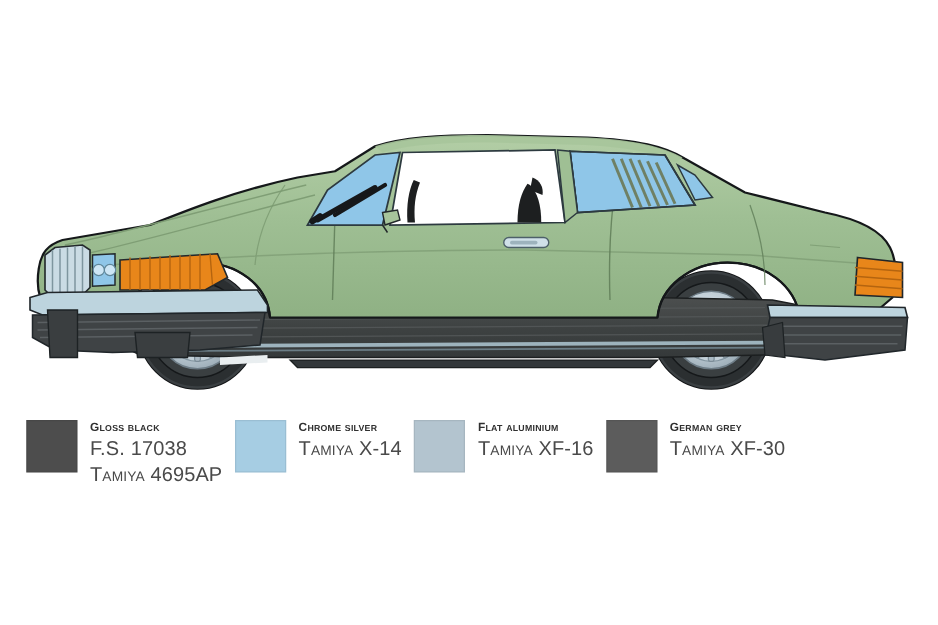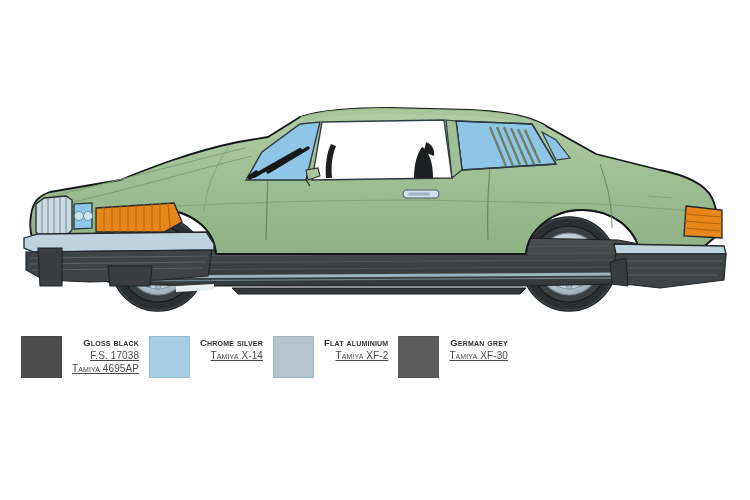--- a/index.html
+++ b/index.html
@@ -40,21 +40,20 @@
     height: 50px;
     display: flex;
     align-items: flex-start;
     padding-left: 21px;
     box-sizing: border-box;
   }
   .legend-entry {
     display: flex;
     align-items: flex-start;
     margin-right: 10px;
-    text-align: right;
   }
   .swatch {
     width: 41px;
     height: 42px;
     flex: 0 0 auto;
     border: 1px solid rgba(0,0,0,0.07);
     box-sizing: border-box;
   }
   .legend-text {
     margin-left: 10px;
@@ -65,26 +64,25 @@
   .legend-name {
     font-size: 9.5px;
     font-weight: bold;
     color: #303030;
     font-variant: small-caps;
     text-transform: lowercase;
     letter-spacing: 0.2px;
   }
   .legend-name::first-letter { text-transform: uppercase; }
   .legend-line2, .legend-line3 {
-    font-size: 10px;
+    font-size: 16px;
     color: #4a4a4a;
     font-variant: small-caps;
     letter-spacing: 0.1px;
     margin-top: 1px;
-    text-decoration: underline;
   }
 </style>
 </head>
 <body>
 
 <div id="page">
 
   <div id="illustration">
     <svg width="750" height="320" viewBox="0 0 750 320" xmlns="http://www.w3.org/2000/svg">
       <defs>
@@ -415,21 +413,21 @@
         <div class="legend-line2">Tamiya X-14</div>
         <div class="legend-line3"></div>
       </div>
     </div>
 
 
     <div class="legend-entry">
       <div class="swatch" id="sw3" style="background: rgb(179, 196, 207);"></div>
       <div class="legend-text">
         <div class="legend-name">Flat Aluminium</div>
-        <div class="legend-line2">Tamiya XF-2</div>
+        <div class="legend-line2">Tamiya XF-16</div>
         <div class="legend-line3"></div>
       </div>
     </div>
 
     <div class="legend-entry">
       <div class="swatch" id="sw4" style="background: rgb(92, 92, 92);"></div>
       <div class="legend-text">
         <div class="legend-name">German Grey</div>
         <div class="legend-line2">Tamiya XF-30</div>
         <div class="legend-line3"></div>

